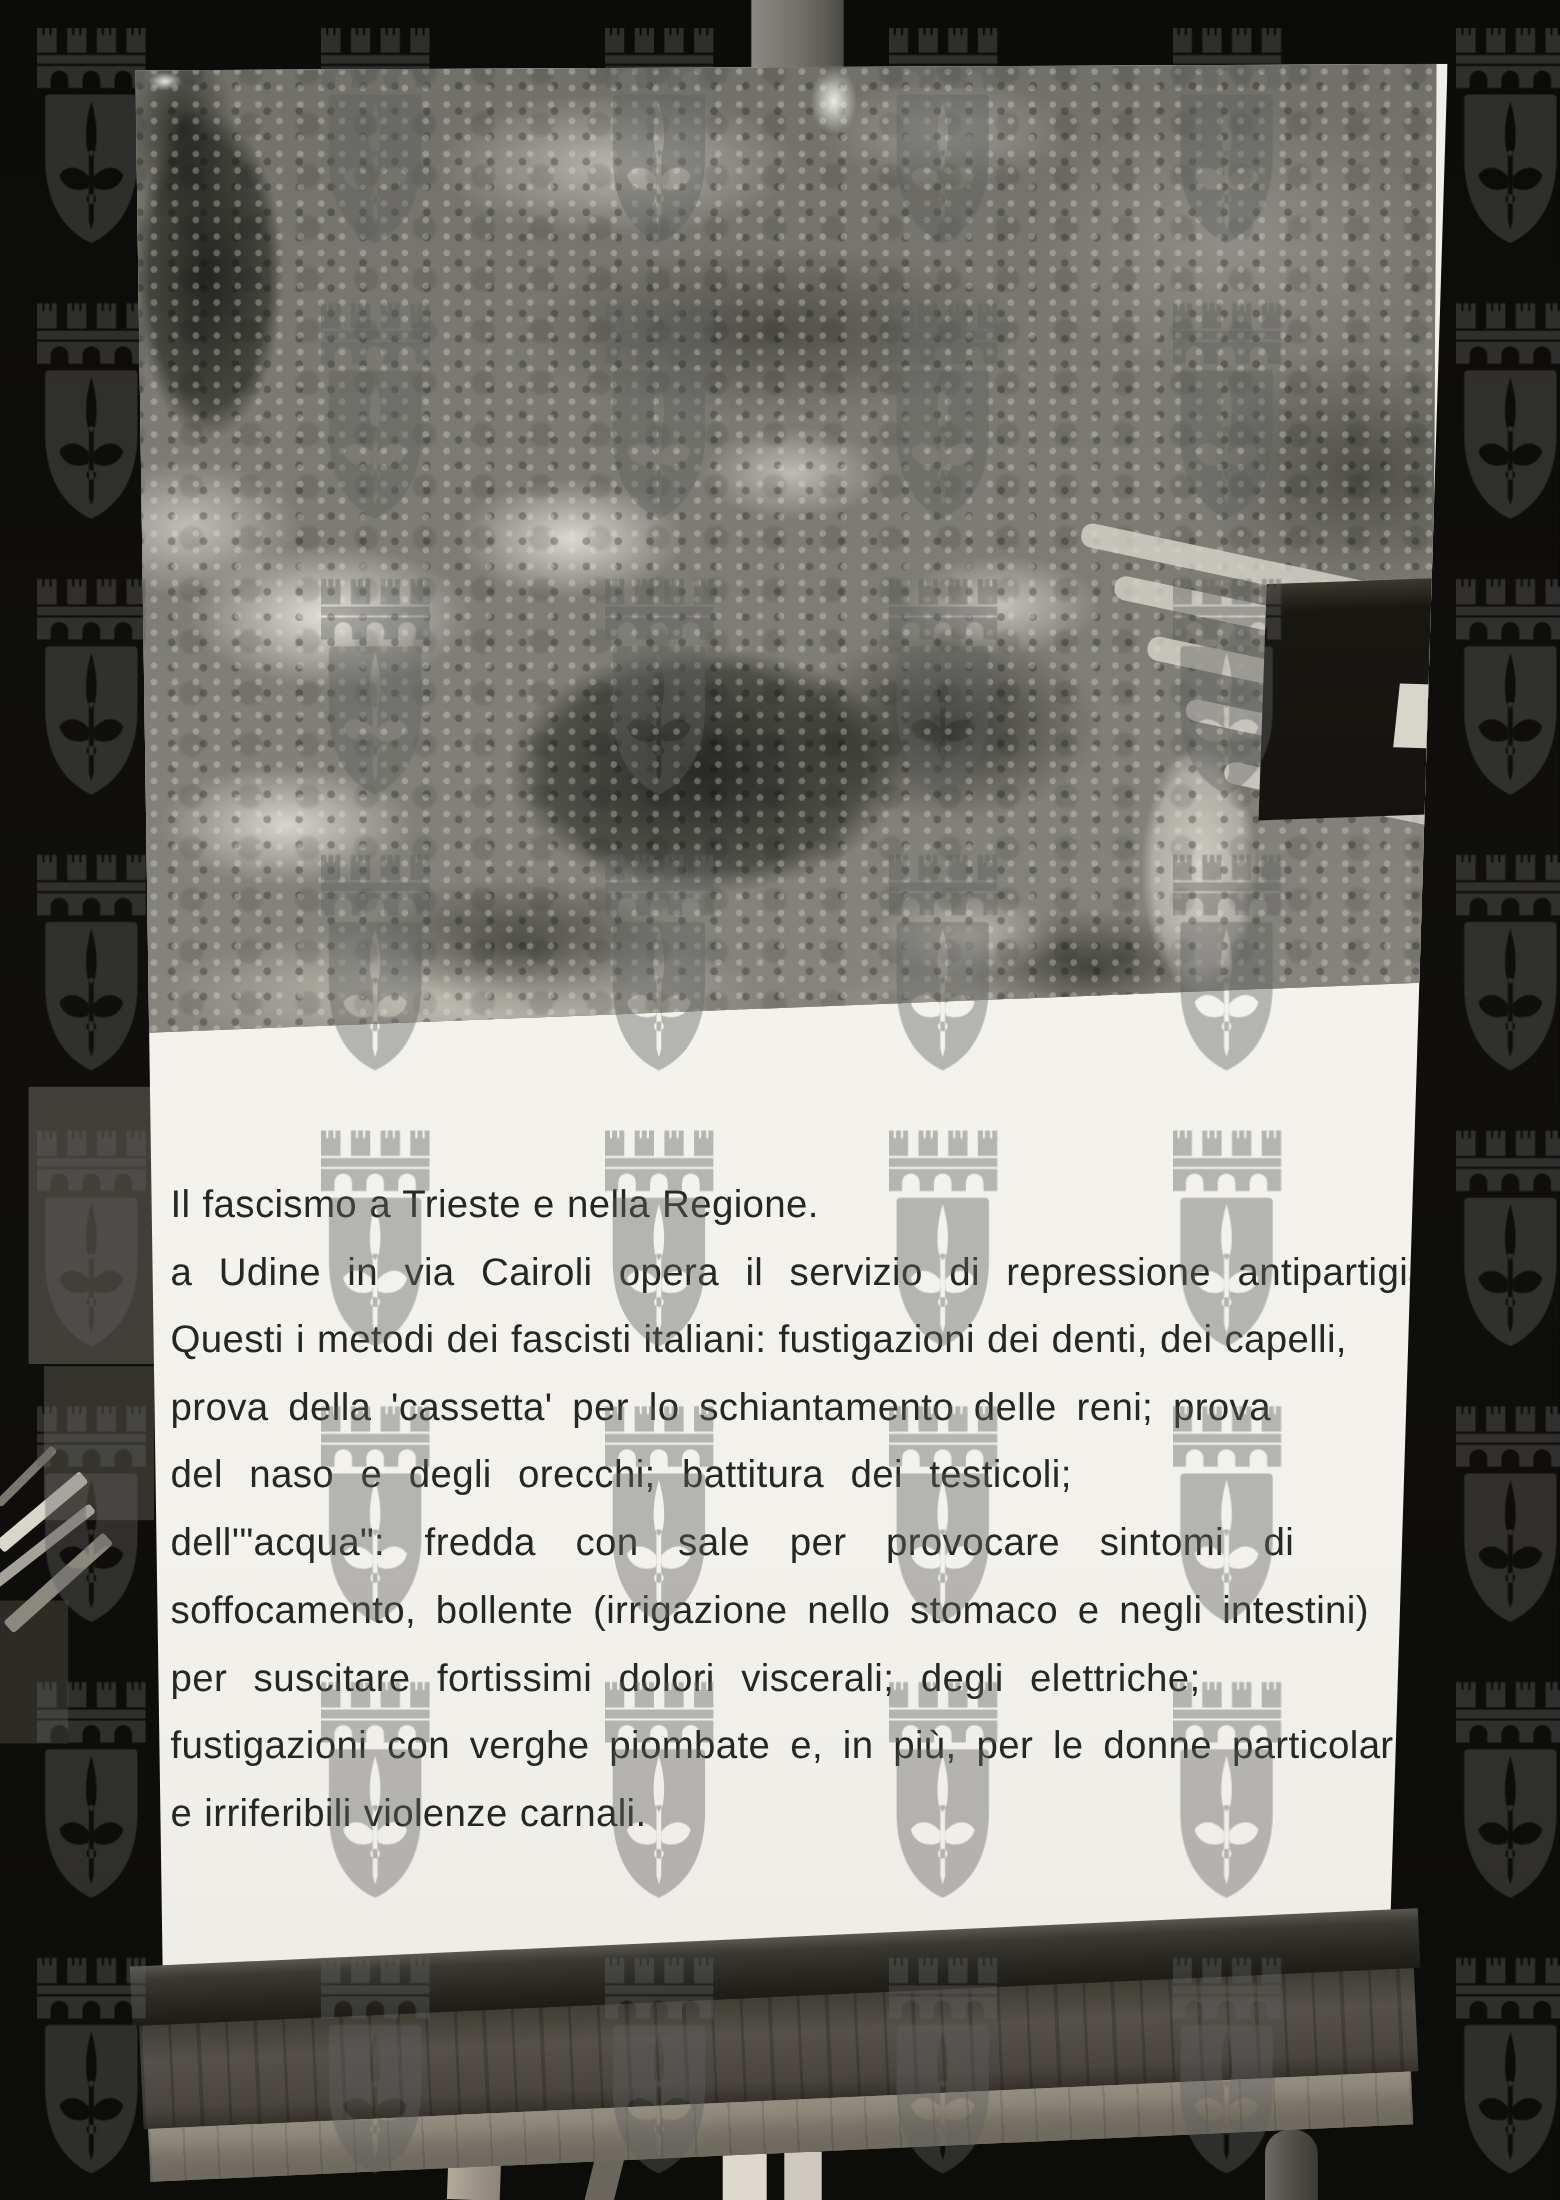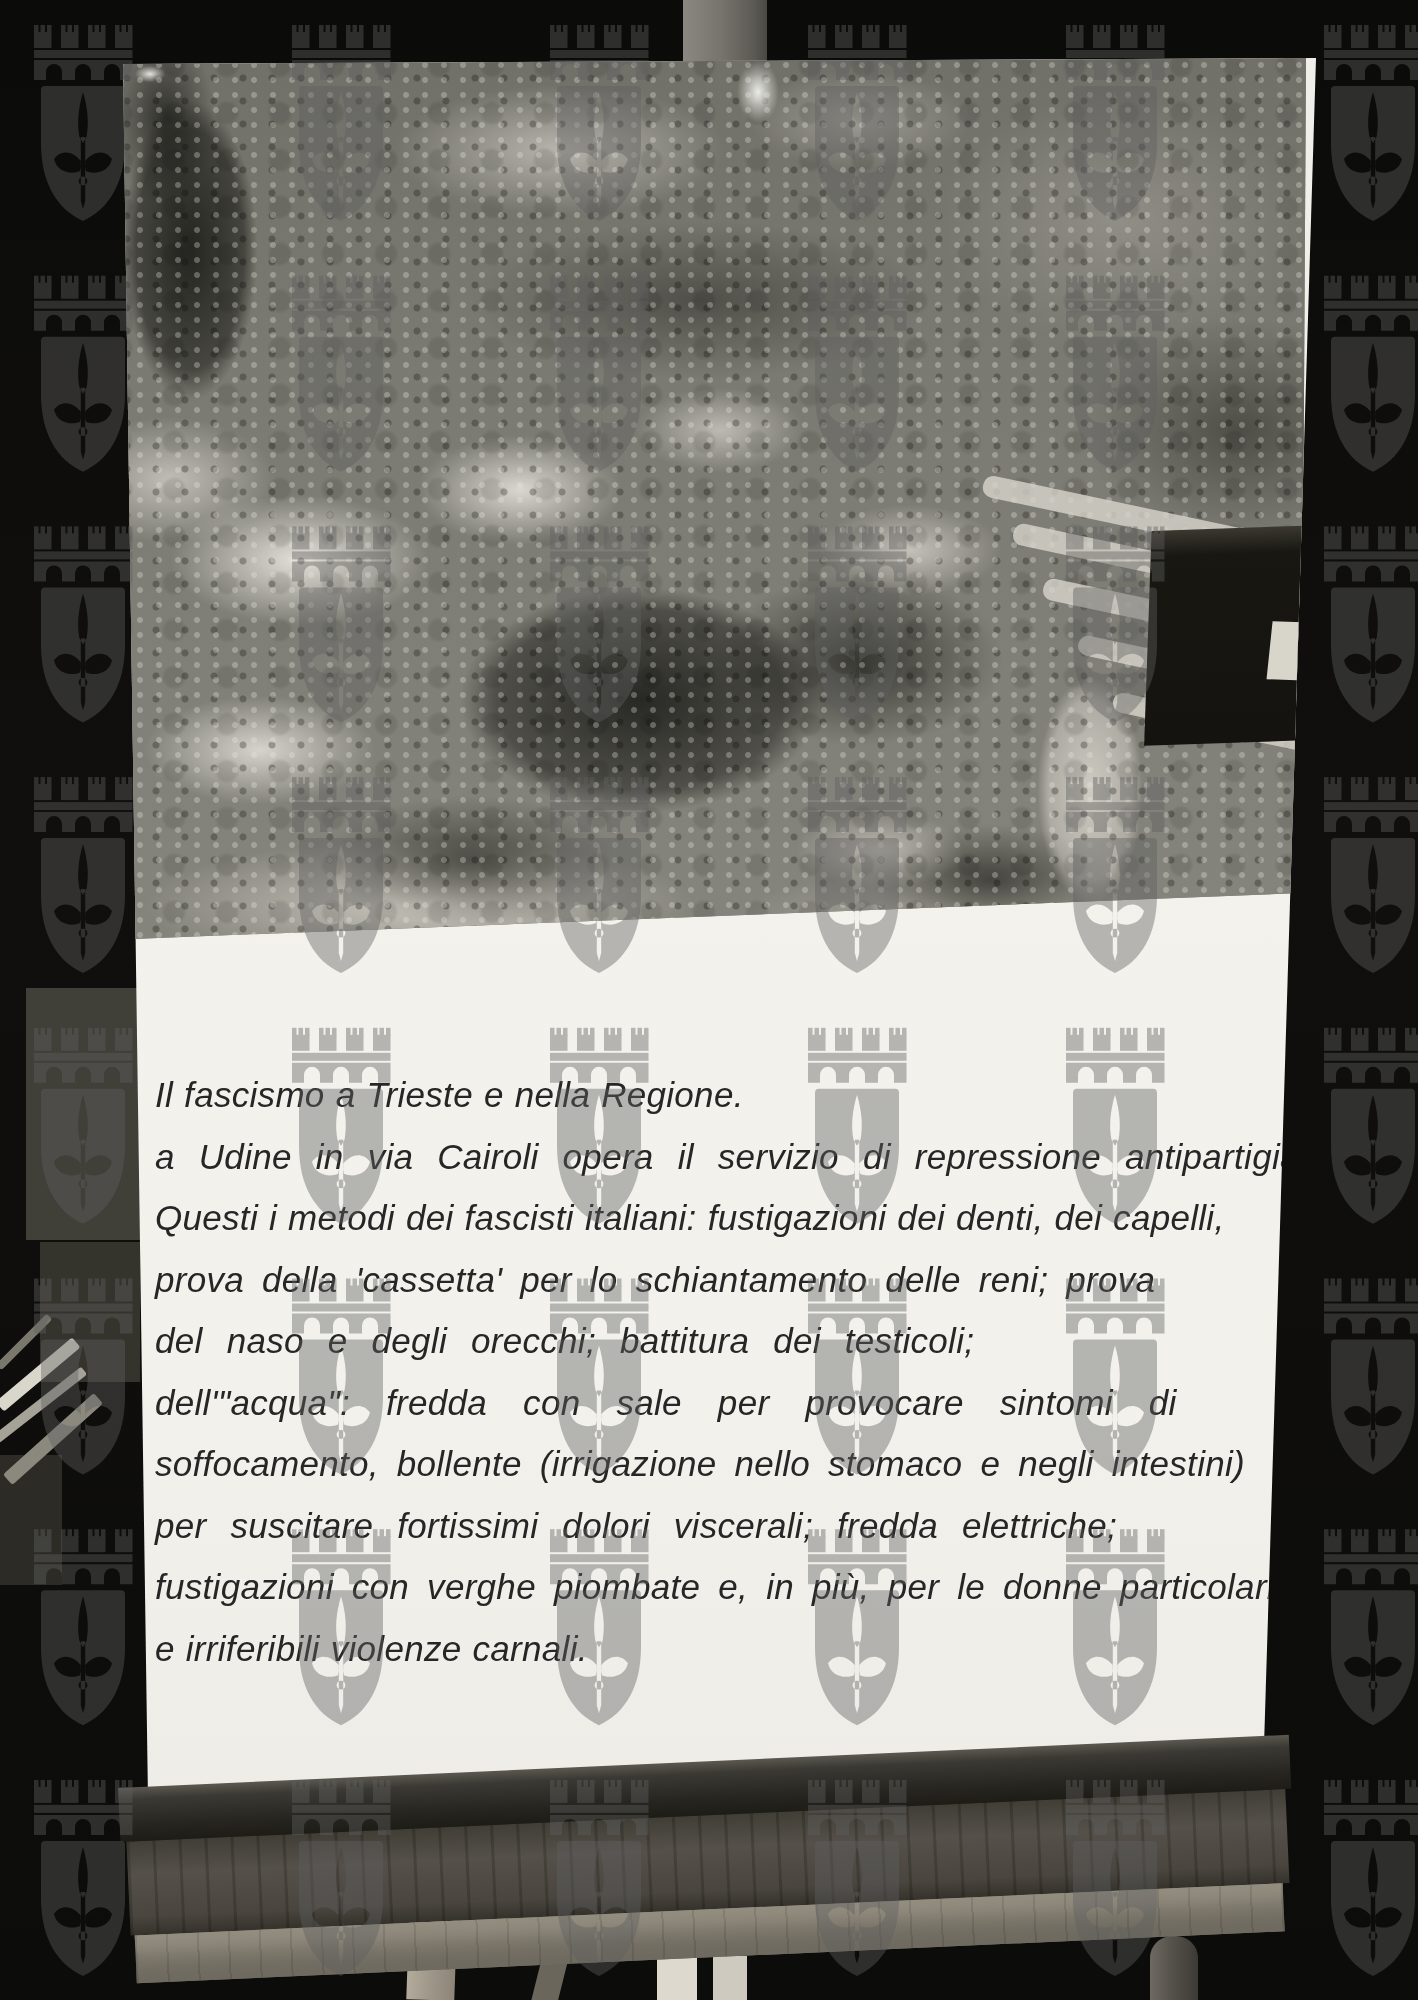--- a/index.html
+++ b/index.html
@@ -1,18 +1,18 @@
 <!DOCTYPE html>
 <html><head>
 <meta charset="utf-8">
 <style>
   html,body{margin:0;padding:0;background:#000;}
   .stage{position:relative;width:1418px;height:2000px;overflow:hidden;
          background:linear-gradient(180deg,#0b0b09 0%,#100f0d 40%,#0c0c0a 100%);
-         font-family:"Liberation Sans", sans-serif;font-style:italic;}
+         font-family:"Liberation Sans", sans-serif;}
   .abs{position:absolute;}
 
   
   .box-a{left:26px;top:988px;width:118px;height:252px;background:#403f38;z-index:3;}
   .box-b{left:40px;top:1242px;width:100px;height:140px;background:#34332c;z-index:3;}
   .box-c{left:0px;top:1455px;width:62px;height:130px;background:#2c2b26;z-index:3;}
   .streak{z-index:4;border-radius:3px;}
   .streak1{left:-12px;top:1368px;width:100px;height:13px;background:#d9d7cc;transform:rotate(-40deg);}
   .streak2{left:-16px;top:1400px;width:112px;height:10px;background:#a5a298;transform:rotate(-38deg);}
   .streak3{left:-8px;top:1432px;width:122px;height:14px;background:#8b887e;transform:rotate(-42deg);}
@@ -137,21 +137,21 @@
     </div>
 
     <div class="abs caption">
       <div class="line w0">Il fascismo a Trieste e nella Regione.</div>
       <div class="line w2">a Udine in via Cairoli opera il servizio di repressione antipartigiana.</div>
       <div class="line w0">Questi i metodi dei fascisti italiani: fustigazioni dei denti, dei capelli,</div>
       <div class="line w1">prova della 'cassetta' per lo schiantamento delle reni; prova</div>
       <div class="line w2">del naso e degli orecchi; battitura dei testicoli;</div>
       <div class="line w3">dell'"acqua": fredda con sale per provocare sintomi di</div>
       <div class="line w1">soffocamento, bollente (irrigazione nello stomaco e negli intestini)</div>
-      <div class="line w2">per suscitare fortissimi dolori viscerali; fredda elettriche;</div>
+      <div class="line w2">per suscitare fortissimi dolori viscerali; degli elettriche;</div>
       <div class="line w1">fustigazioni con verghe piombate e, in più, per le donne particolari</div>
       <div class="line w0">e irriferibili violenze carnali.</div>
     </div>
   </div>
 
   <div class="abs tray">
     <div class="tray-bevel"></div>
     <div class="tray-front"></div>
     <div class="tray-rail"></div>
   </div>

